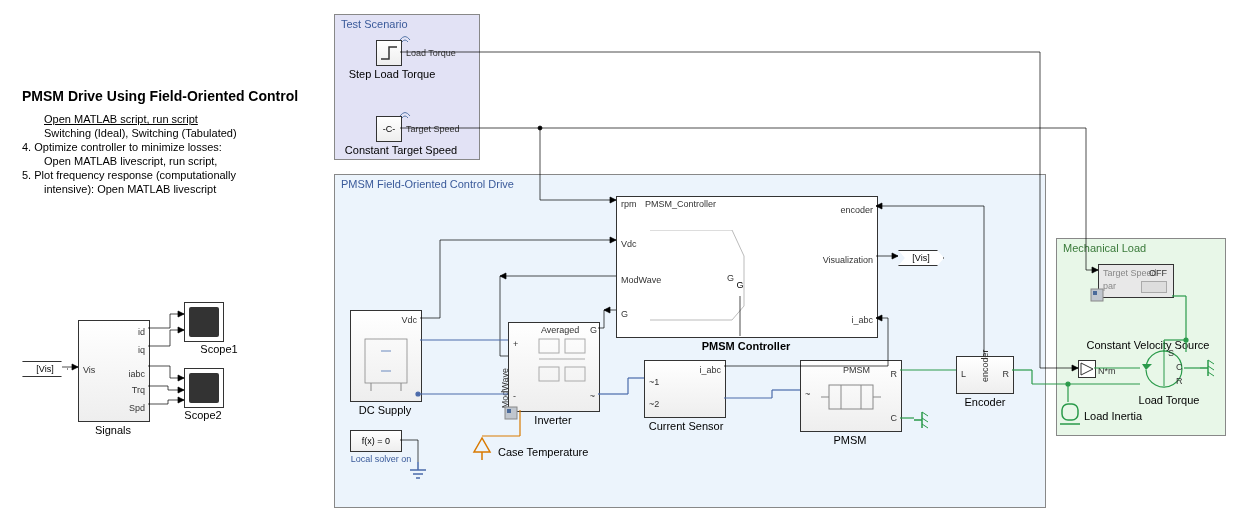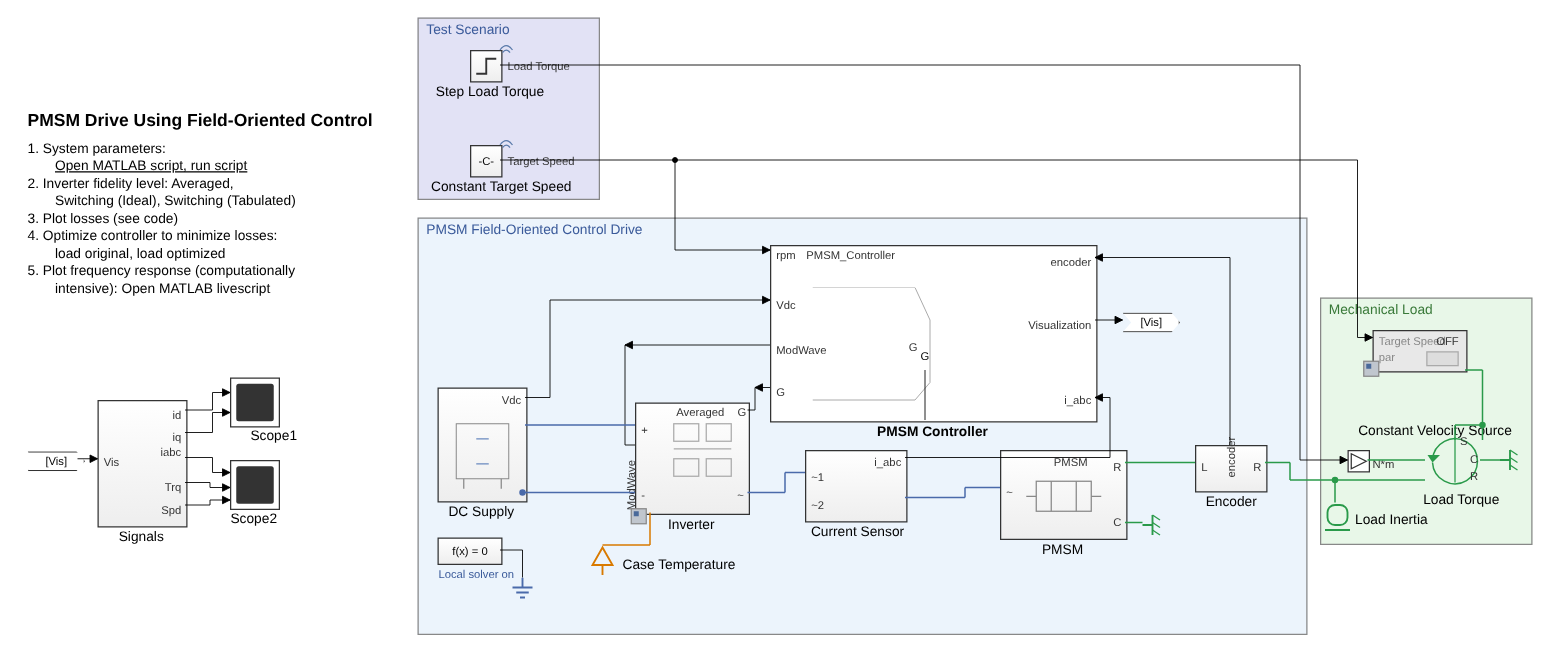--- a/index.html
+++ b/index.html
@@ -50,38 +50,35 @@
     clip-path: polygon(0 0, 85% 0, 100% 50%, 85% 100%, 0 100%, 15% 50%);
   }
   svg.connector { position: absolute; top: 0; left: 0; pointer-events: none; }
   .tiny { font-size: 9px; }
 </style>
 </head>
 <body>
 
 <div class="abs title" style="left:22px; top:88px;">PMSM Drive Using Field-Oriented Control</div>
 <div class="abs" style="left:22px; top:112px; line-height:14px;">
-  <div>1. System parameters:</div>
   <div style="padding-left:22px;text-decoration:underline;">Open MATLAB script, run script</div>
-  <div>2. Inverter fidelity level: Averaged,</div>
   <div style="padding-left:22px;">Switching (Ideal), Switching (Tabulated)</div>
-  <div>3. Plot losses (see code)</div>
   <div>4. Optimize controller to minimize losses:</div>
-  <div style="padding-left:22px;">load original, load optimized</div>
+  <div style="padding-left:22px;">Open MATLAB livescript, run script,</div>
   <div>5. Plot frequency response (computationally</div>
   <div style="padding-left:22px;">intensive): Open MATLAB livescript</div>
 </div>
 
 <div class="from-tag" style="left:22px; top:361px; width:36px;">[Vis]</div>
 
 <div class="block" style="left:78px; top:320px; width:70px; height:100px;">
   <div class="port-label" style="left:4px; top:44px;">Vis</div>
   <div class="port-label" style="right:4px; top:6px;">id</div>
   <div class="port-label" style="right:4px; top:24px;">iq</div>
-  <div class="port-label" style="right:4px; top:36px;">iabc</div>
+  <div class="port-label" style="right:4px; top:48px;">iabc</div>
   <div class="port-label" style="right:4px; top:64px;">Trq</div>
   <div class="port-label" style="right:4px; top:82px;">Spd</div>
 </div>
 <div class="block-label" style="left:78px; top:424px; width:70px;">Signals</div>
 
 <div class="scope" style="left:184px; top:302px; width:38px; height:38px;"></div>
 <div class="block-label" style="left:186px; top:343px; width:66px;">Scope1</div>
 <div class="scope" style="left:184px; top:368px; width:38px; height:38px;"></div>
 <div class="block-label" style="left:170px; top:409px; width:66px;">Scope2</div>
 

